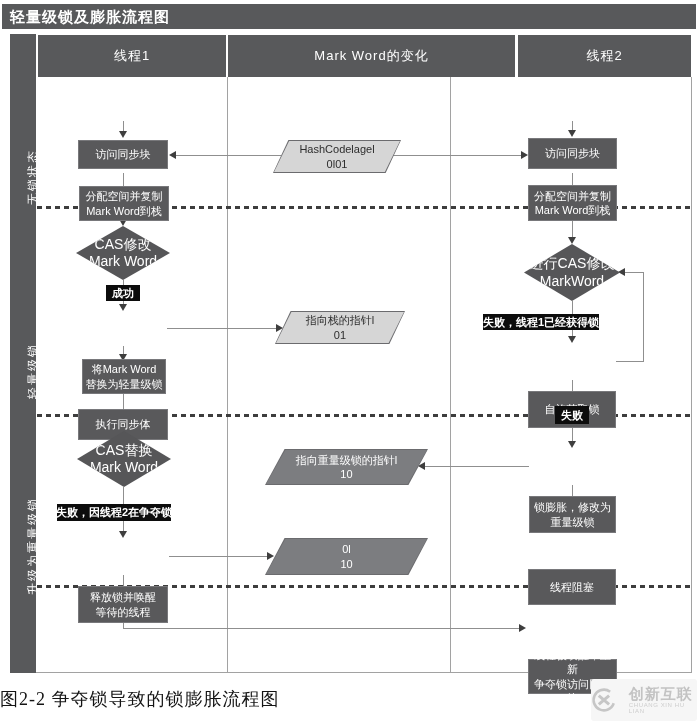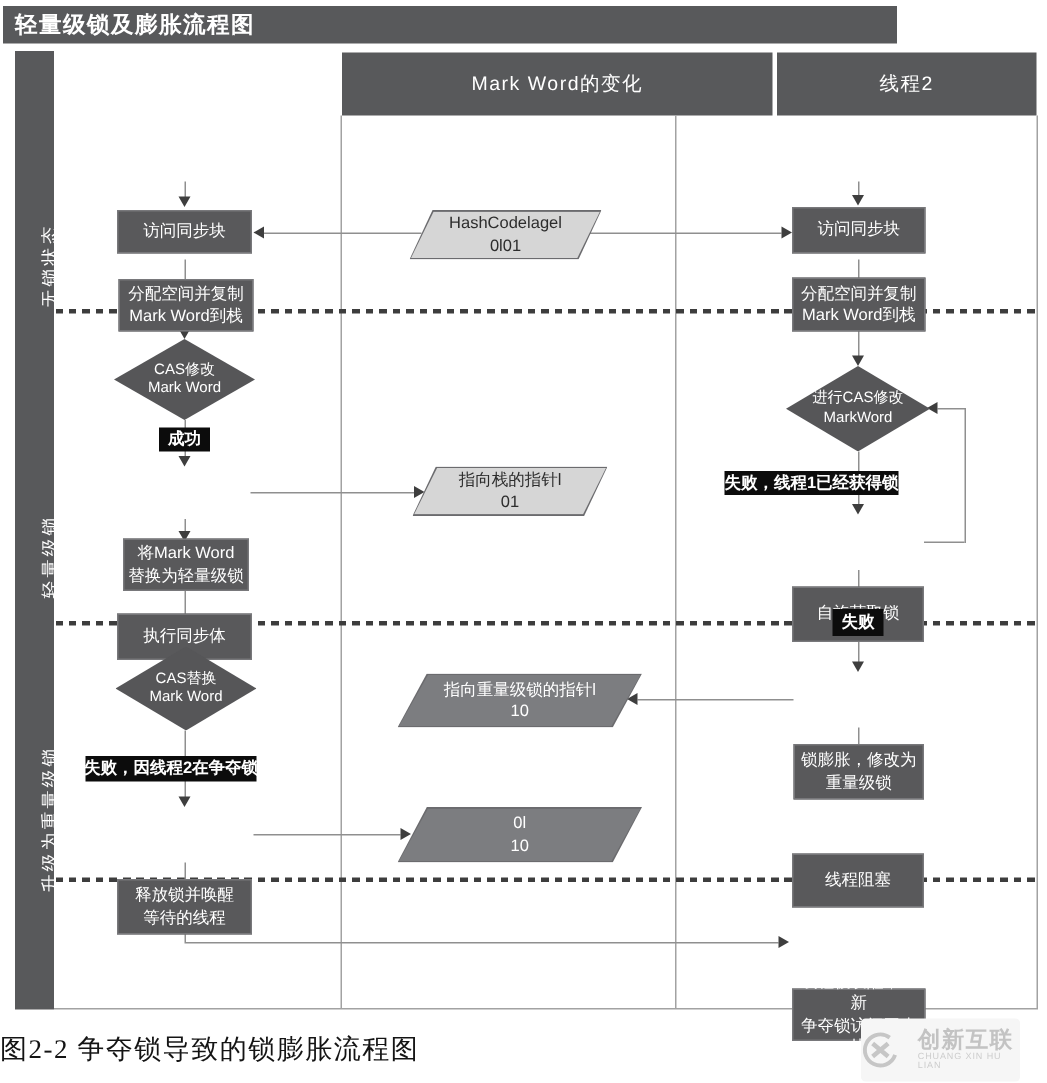--- a/index.html
+++ b/index.html
@@ -1,20 +1,20 @@
 <!DOCTYPE html>
 <html><head>
 <meta charset="utf-8">
 <style>
   * { margin:0; padding:0; box-sizing:border-box; }
   html,body { background:#fff; }
   body { font-family:"Liberation Sans", sans-serif; }
   .stage { position:relative; width:698px; height:722px; background:#fff; overflow:hidden; }
 
-  .titlebar { position:absolute; left:2px; top:4px; width:596px; height:25px;
+  .titlebar { position:absolute; left:2px; top:4px; width:694px; height:25px;
     background:#58595b; color:#fff; font-size:15px; font-weight:bold;
     line-height:25px; padding-left:8px; letter-spacing:1px; }
 
   .sidebar { position:absolute; left:10px; top:34px; width:26px; height:639px; background:#58595b; }
   .side-label { position:absolute; width:150px; height:26px; left:-52px;
     color:#fff; font-size:12px; letter-spacing:2px; text-align:center; line-height:26px;
     transform:rotate(-90deg); }
 
   .hcell { position:absolute; top:35px; height:42px; background:#58595b; color:#fff;
     font-size:13px; display:flex; align-items:center; justify-content:center; letter-spacing:1px; }
@@ -24,21 +24,21 @@
   .tline { position:absolute; width:1px; background:#a2a2a2; }
   .bline { position:absolute; height:1px; background:#a2a2a2; }
 
   .dashed { position:absolute; height:3px;
     background:repeating-linear-gradient(90deg,#3d3d3d 0 5px,transparent 5px 9px); }
 
   .node { position:absolute; background:#59595b; border:1px solid #78787b; color:#fff;
     font-size:11px; line-height:1.3; display:flex; align-items:center; justify-content:center;
     text-align:center; white-space:pre-line;margin-top:48px; }
 
-  .diamond { position:absolute; background:#565658; color:#fff; font-size:10px; line-height:1.25;
+  .diamond { position:absolute; background:#565658; color:#fff; font-size:14px; line-height:1.25;
     clip-path:polygon(50% 0,100% 50%,50% 100%,0 50%);
     display:flex; align-items:center; justify-content:center; text-align:center; white-space:pre-line; }
 
   .badge { position:absolute; background:#0c0c0c; color:#fff; font-size:11px; font-weight:bold;
     display:flex; align-items:center; justify-content:center; white-space:nowrap; line-height:1; }
 
   .para { position:absolute; background:#6b6b6e; clip-path:polygon(12% 0,100% 0,88% 100%,0 100%); }
   .para-fill { position:absolute; inset:1px; clip-path:polygon(12% 0,100% 0,88% 100%,0 100%);
     display:flex; align-items:center; justify-content:center; text-align:center;
     font-size:11px; line-height:1.3; white-space:pre-line; }
@@ -48,39 +48,40 @@
   .arr-d { position:absolute; width:0; height:0;
     border-left:4px solid transparent; border-right:4px solid transparent; border-top:7px solid #3e3e3e; }
   .arr-r { position:absolute; width:0; height:0;
     border-top:4px solid transparent; border-bottom:4px solid transparent; border-left:7px solid #3e3e3e; }
   .arr-l { position:absolute; width:0; height:0;
     border-top:4px solid transparent; border-bottom:4px solid transparent; border-right:7px solid #3e3e3e; }
 
   .caption { position:absolute; left:0; top:687px; width:100%; text-align:left;
     font-family:"Liberation Serif", serif; font-size:18px; color:#141414; letter-spacing:1px; }
 
-  .watermark { position:absolute; right:18px; top:679px; width:106px; height:42px;
+  .watermark { position:absolute; right:1px; top:679px; width:106px; height:42px;
     background:#f6f6f6; border-radius:3px; display:flex; align-items:center; gap:12px; }
   .wm-text { display:flex; flex-direction:column; align-items:flex-start; }
   .wm-name { font-size:15px; font-weight:bold; color:#c3c3c3; line-height:1.05; letter-spacing:1px; }
   .wm-sub { font-size:6px; color:#cdcdcd; letter-spacing:0.6px; }
 </style>
 </head>
 <body>
 
 <div class="stage">
 
   <div class="titlebar">轻量级锁及膨胀流程图</div>
 
   <div class="sidebar">
     <div class="side-label" style="top:130px">无锁状态</div>
     <div class="side-label" style="top:324px">轻量级锁</div>
     <div class="side-label" style="top:499px">升级为重量级锁</div>
   </div>
 
+  <div class="hcell" style="left:38px;width:188px">线程1</div>
   <div class="hcell" style="left:228px;width:287px">Mark Word的变化</div>
   <div class="hcell" style="left:518px;width:173px">线程2</div>
 
   <div class="tline" style="left:227px;top:77px;height:595px"></div>
   <div class="tline" style="left:450px;top:77px;height:595px"></div>
   <div class="tline" style="left:691px;top:77px;height:595px"></div>
   <div class="bline" style="left:36px;top:672px;width:656px"></div>
 
   <div class="dashed" style="left:37px;top:206px;width:654px"></div>
   <div class="dashed" style="left:37px;top:414px;width:654px"></div>

